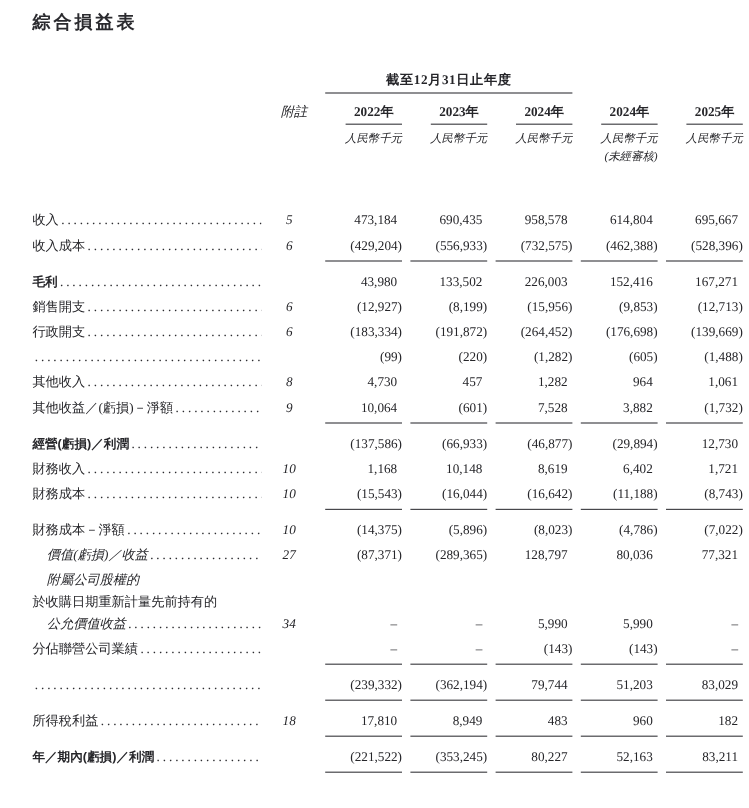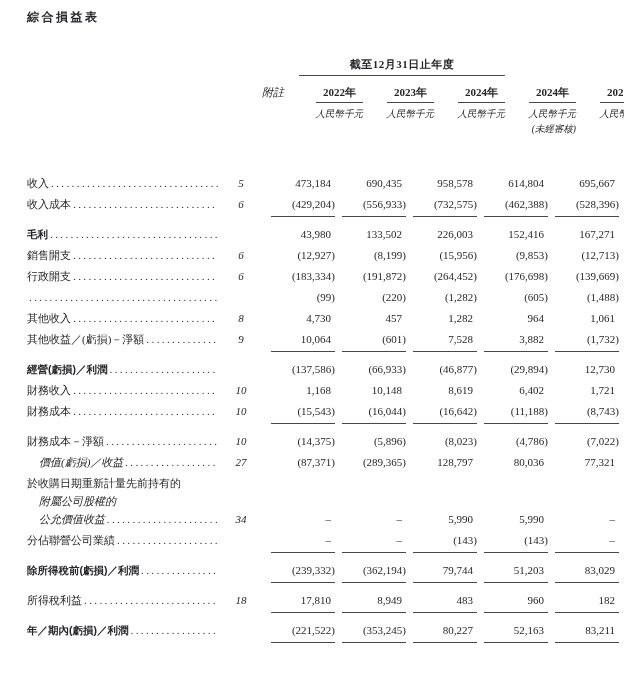--- a/index.html
+++ b/index.html
@@ -1,25 +1,25 @@
 <!DOCTYPE html>
 <html><head>
 <meta charset="utf-8">
 <style>
   html,body{margin:0;padding:0;background:#fff;}
   body{font-family:"Liberation Serif","DejaVu Serif",serif;color:#26262a;}
   .page{position:relative;width:624px;height:673px;box-sizing:border-box;
         padding:9px 5px 0 27px;background:#fff;overflow:hidden;}
-  .title{font-family:"Liberation Sans","DejaVu Sans",sans-serif;font-size:12px;
+  .title{font-family:"Liberation Sans","DejaVu Sans",sans-serif;font-size:15px;
          font-weight:bold;letter-spacing:2.5px;margin:0;color:#2a2a2e;}
   .thead{margin-top:31px;}
   .hrow{display:flex;align-items:flex-end;}
   .lblsp{flex:0 0 199px;width:199px;}
   .notecol{flex:0 0 30px;width:30px;text-align:right;font-style:italic;
-           font-size:11px;padding-bottom:3px;box-sizing:border-box;margin-left:28px;}
+           font-size:11px;padding-bottom:3px;box-sizing:border-box;}
   .gcell{box-sizing:border-box;text-align:center;font-weight:bold;font-size:11px;
          border-bottom:1.2px solid #47474b;padding-bottom:3px;letter-spacing:0.5px;}
   .gcell.g0{width:206px;margin-left:15px;}
   .gcell.g1{width:135px;margin-left:7px;}
   .year-row{margin-top:6px;}
   .ycell{width:64px;flex:0 0 64px;margin-left:7px;text-align:right;}
   .ycell.first{margin-left:15px;}
   .ywrap{display:inline-block;width:47px;text-align:center;font-weight:bold;
          font-size:11px;border-bottom:1.2px solid #47474b;padding-bottom:2px;}
   .unit-row{margin-top:5px;}
@@ -264,25 +264,25 @@
         </div>
         <div class="nt">27</div>
         <div class="vc first">(87,371)</div>
         <div class="vc">(289,365)</div>
         <div class="vc pd">128,797</div>
         <div class="vc pd">80,036</div>
         <div class="vc pd">77,321</div>
       </div>
       <div class="row">
         <div class="lbl">
-          <div class="lline">
-            <span class="lt">於收購日期重新計量先前持有的</span>
-          </div>
           <div class="lline ind">
             <span class="lt">附屬公司股權的</span>
+          </div>
+          <div class="lline">
+            <span class="lt">於收購日期重新計量先前持有的</span>
           </div>
           <div class="lline ind">
             <span class="lt">公允價值收益</span>
             <span class="dots">..........................................................................................</span>
           </div>
         </div>
         <div class="nt">34</div>
         <div class="vc first pd">–</div>
         <div class="vc pd">–</div>
         <div class="vc pd">5,990</div>
@@ -299,21 +299,20 @@
         <div class="nt"></div>
         <div class="vc first pd">–</div>
         <div class="vc pd">–</div>
         <div class="vc">(143)</div>
         <div class="vc">(143)</div>
         <div class="vc pd">–</div>
       </div>
       <div class="row rule gap">
         <div class="lbl b">
           <div class="lline">
-            <span class="lt">除所得稅前(虧損)／利潤</span>
             <span class="dots">..........................................................................................</span>
           </div>
         </div>
         <div class="nt"></div>
         <div class="vc first">(239,332)</div>
         <div class="vc">(362,194)</div>
         <div class="vc pd">79,744</div>
         <div class="vc pd">51,203</div>
         <div class="vc pd">83,029</div>
       </div>

